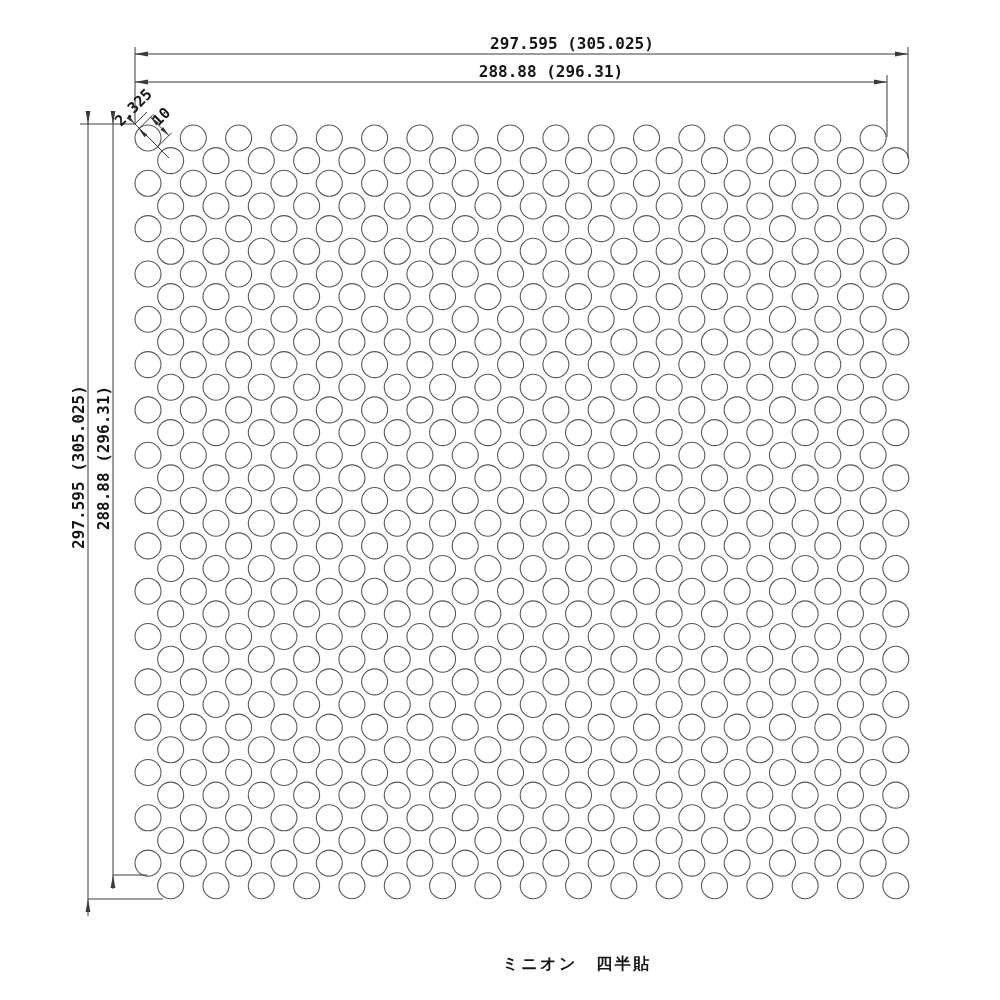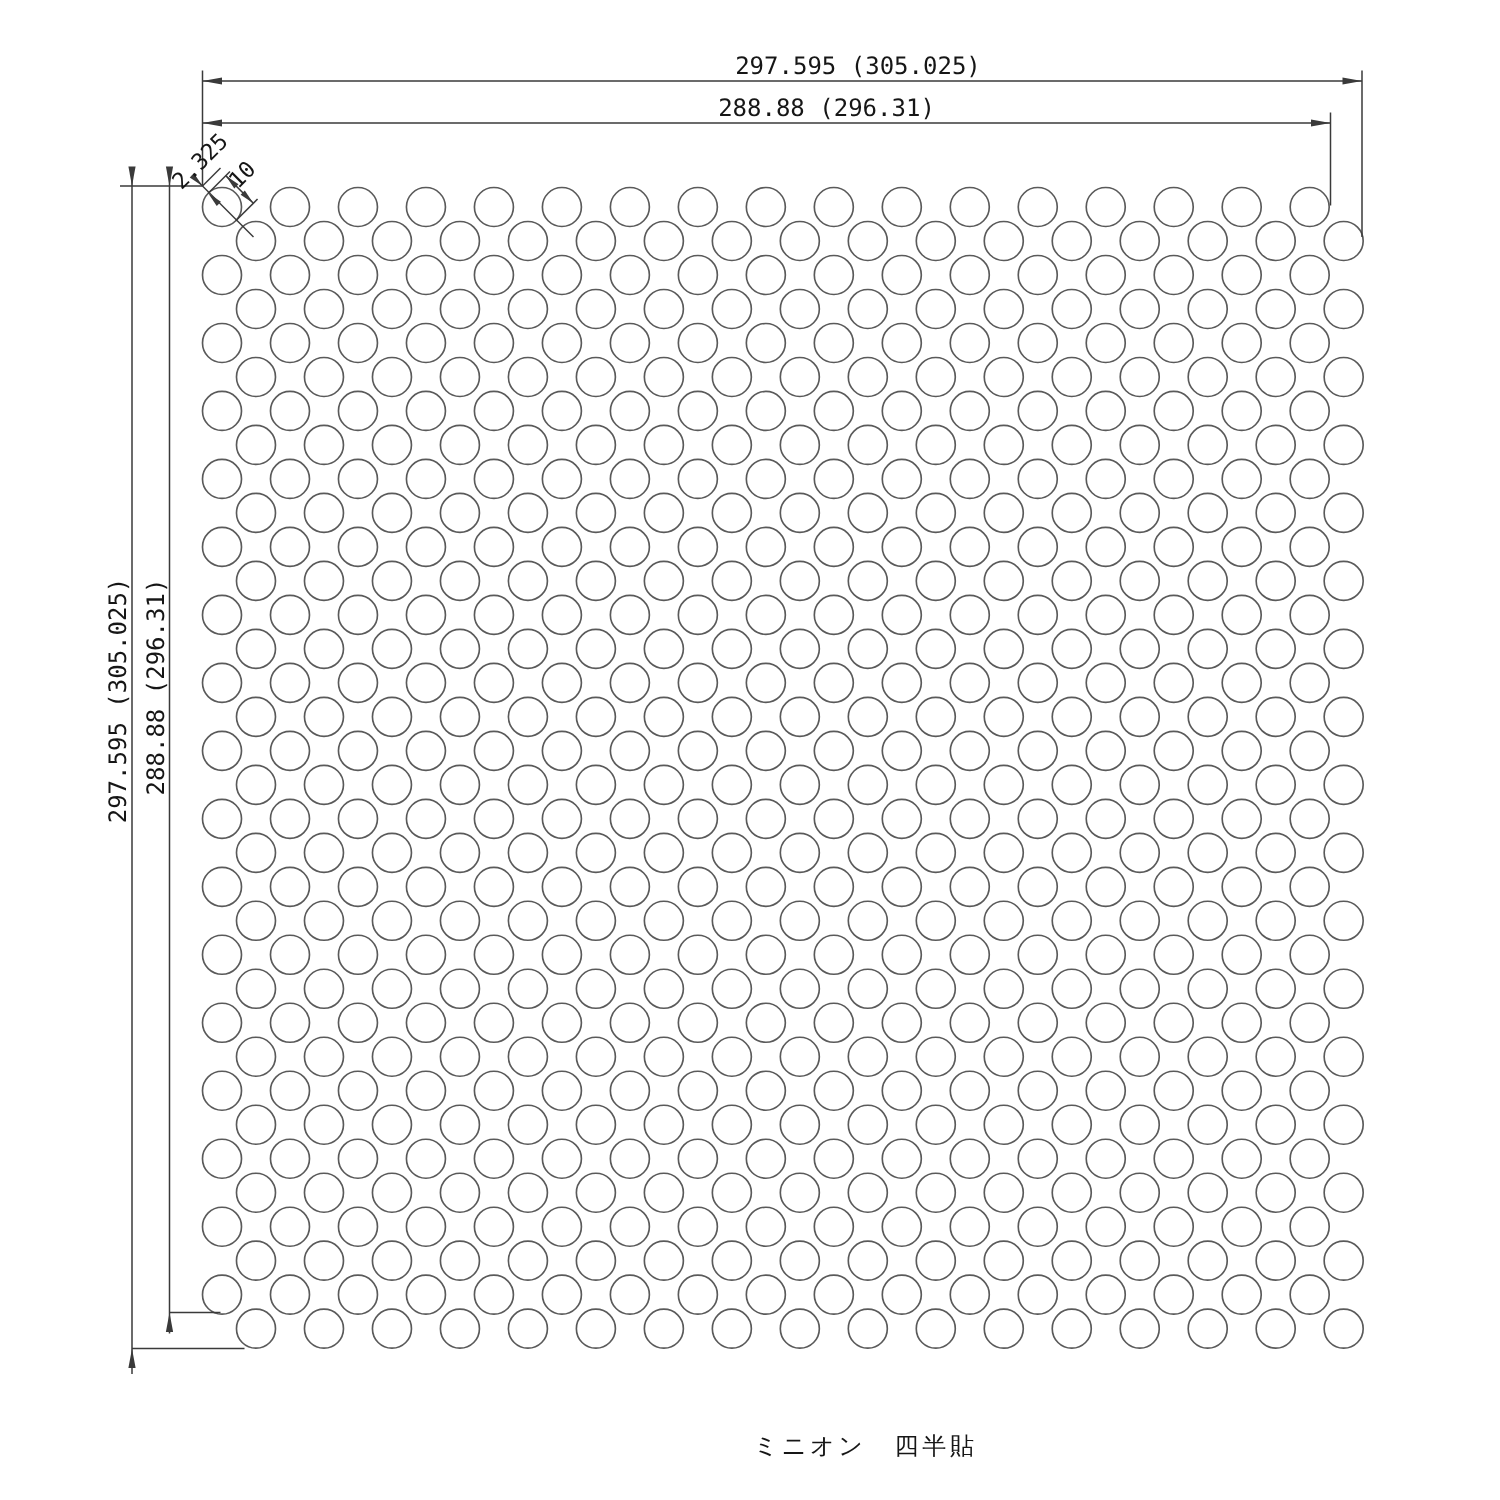--- a/index.html
+++ b/index.html
@@ -3,20 +3,21 @@
 <meta charset="utf-8">
 <style>
   html, body { margin: 0; padding: 0; background: #fff; }
   .canvas {
     position: relative;
     width: 1000px;
     height: 1000px;
     background: var(--bg, #ffffff);
     overflow: hidden;
     font-family: "DejaVu Sans", sans-serif;
+    font-weight: bold;
   }
   svg { display: block; }
   .thin      { stroke: var(--line, #3a3a3a); stroke-width: 1; fill: none; }
   .arrow     { fill: var(--line, #3a3a3a); stroke: none; }
   .hole      { stroke: var(--circle, #5a5a5a); stroke-width: 1.1; fill: none; }
   .dim-text  {
     font-family: "DejaVu Sans Mono", "Liberation Mono", monospace;
     font-size: 16px;
     fill: var(--text, #161616);
     text-anchor: middle;

